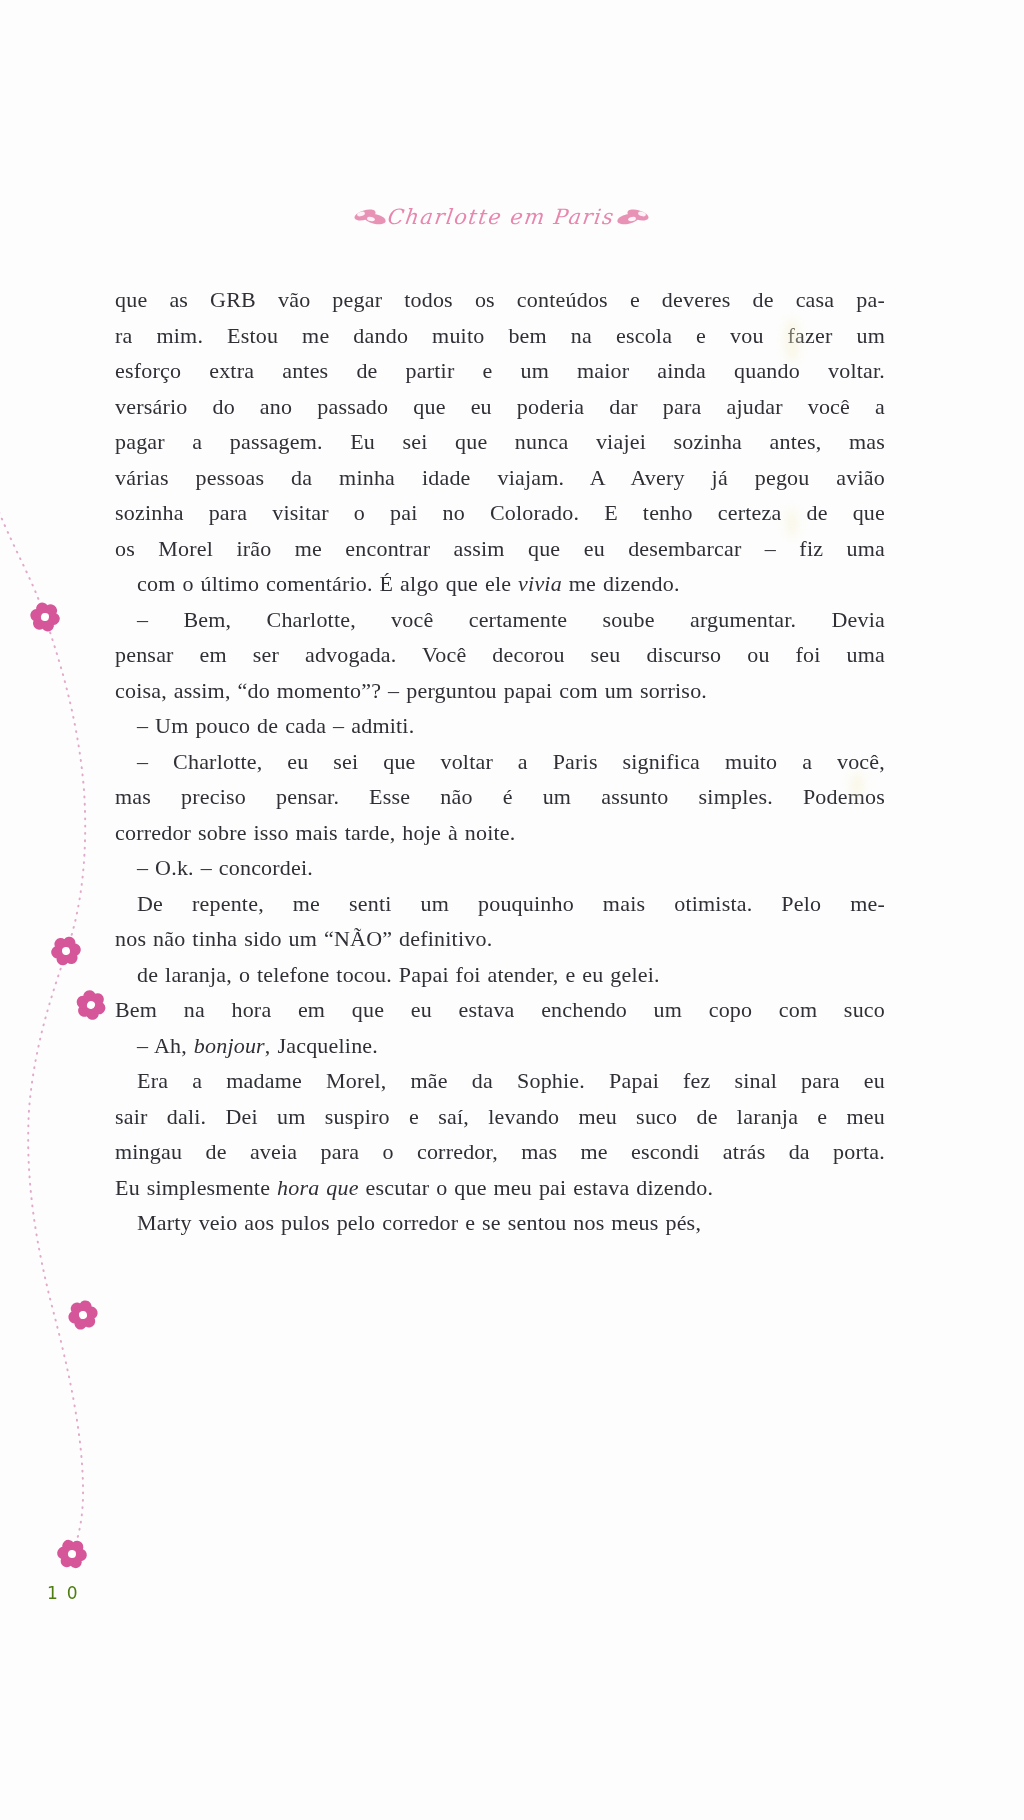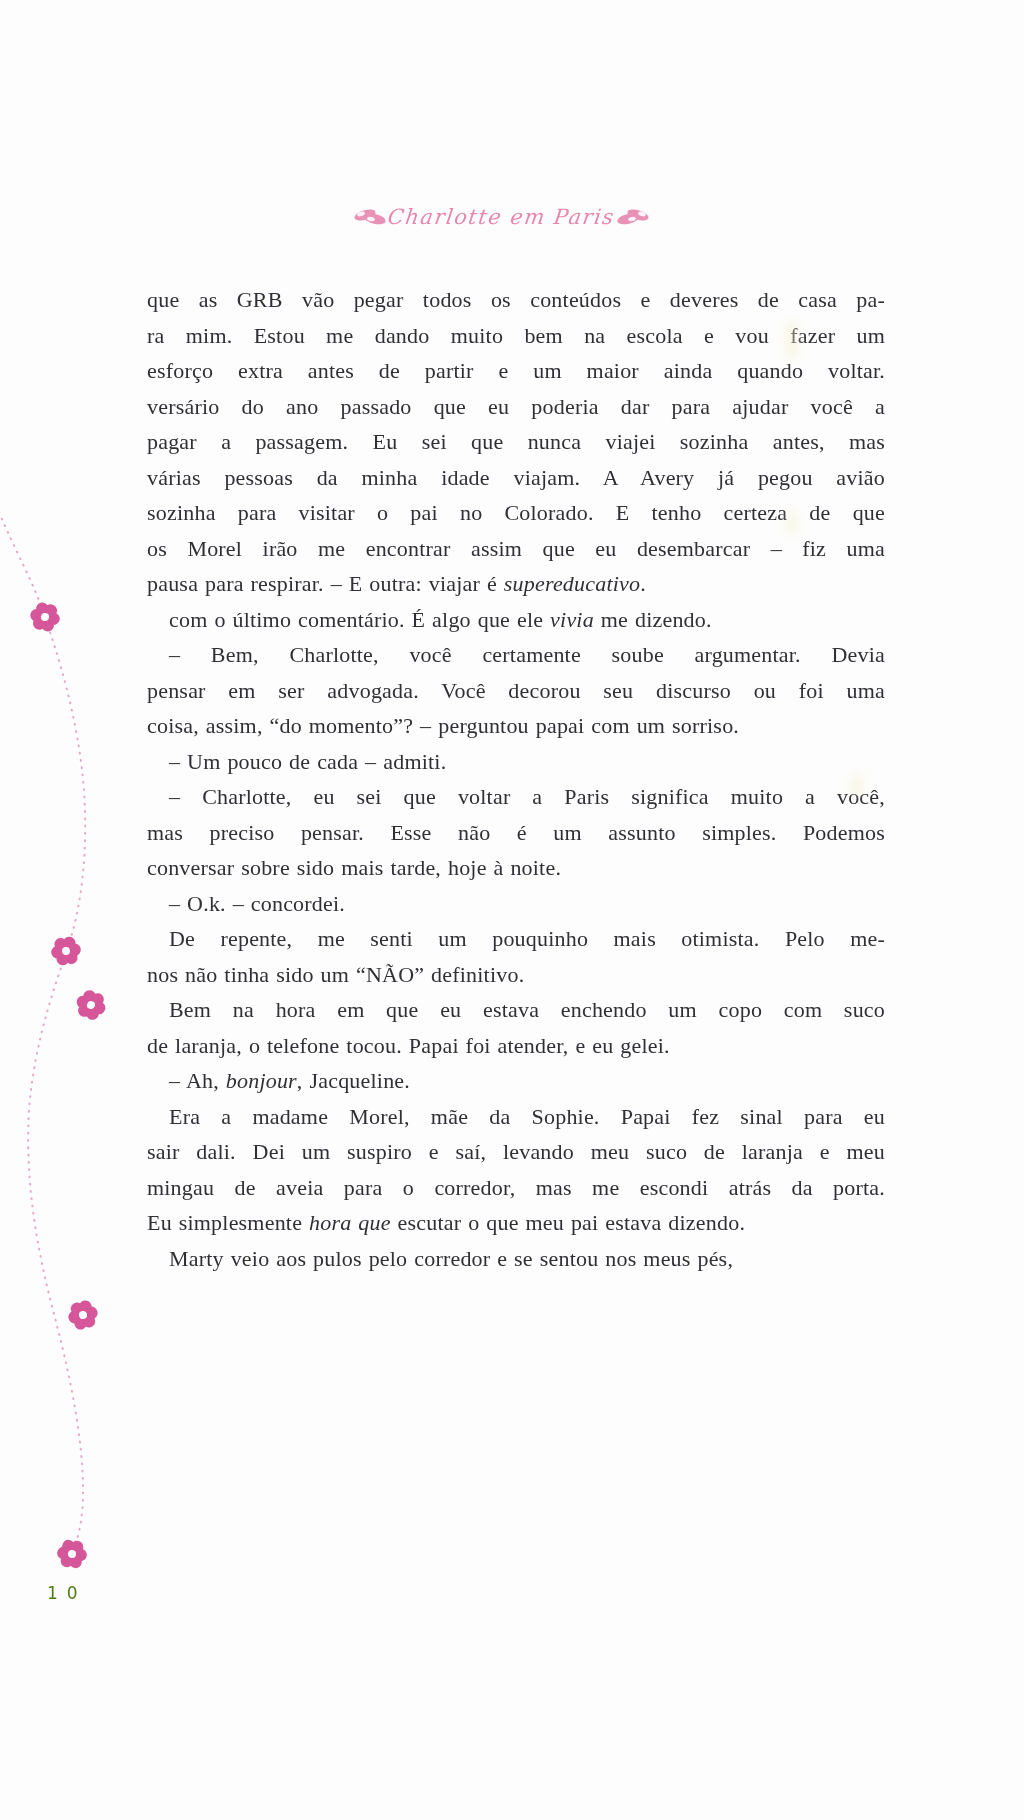--- a/index.html
+++ b/index.html
@@ -31,21 +31,20 @@
   
   .body-text {
     position:absolute; left:115px; top:282px; width:770px;
     font-size:22px; line-height:35.5px;
   }
   .line {
     text-align:justify;
     text-align-last:justify;
     letter-spacing:0.2px;
     word-spacing:1.2px;
-    margin-left:32px;
   }
   .line.last { text-align-last:left; }
   .para.indent .line:first-child { text-indent:22px; }
   .line em { font-style:italic; }
 
   
   .margin-deco { position:absolute; left:0; top:0; }
 
   
   .page-number {
@@ -121,48 +120,47 @@
   <main class="body-text">
       <div class="para">
         <div class="line"><span>que as GRB vão pegar todos os conteúdos e deveres de casa pa-</span></div>
         <div class="line"><span>ra mim. Estou me dando muito bem na escola e vou fazer um</span></div>
         <div class="line"><span>esforço extra antes de partir e um maior ainda quando voltar.</span></div>
         <div class="line"><span>versário do ano passado que eu poderia dar para ajudar você a</span></div>
         <div class="line"><span>pagar a passagem. Eu sei que nunca viajei sozinha antes, mas</span></div>
         <div class="line"><span>várias pessoas da minha idade viajam. A Avery já pegou avião</span></div>
         <div class="line"><span>sozinha para visitar o pai no Colorado. E tenho certeza de que</span></div>
         <div class="line"><span>os Morel irão me encontrar assim que eu desembarcar – fiz uma</span></div>
-        <div class="line last"><span>pausa para respirar. – E outra: viajar é </span><em>supereducativo</em><span>.</span></div>
       </div>
       <div class="para indent">
         <div class="line last"><span>com o último comentário. É algo que ele </span><em>vivia</em><span> me dizendo.</span></div>
       </div>
       <div class="para indent">
         <div class="line"><span>– Bem, Charlotte, você certamente soube argumentar. Devia</span></div>
         <div class="line"><span>pensar em ser advogada. Você decorou seu discurso ou foi uma</span></div>
         <div class="line last"><span>coisa, assim, “do momento”? – perguntou papai com um sorriso.</span></div>
       </div>
       <div class="para indent">
         <div class="line last"><span>– Um pouco de cada – admiti.</span></div>
       </div>
       <div class="para indent">
         <div class="line"><span>– Charlotte, eu sei que voltar a Paris significa muito a você,</span></div>
         <div class="line"><span>mas preciso pensar. Esse não é um assunto simples. Podemos</span></div>
-        <div class="line last"><span>conversar sobre sido mais tarde, hoje à noite.</span></div>
+        <div class="line last"><span>corredor sobre isso mais tarde, hoje à noite.</span></div>
       </div>
       <div class="para indent">
         <div class="line last"><span>– O.k. – concordei.</span></div>
       </div>
       <div class="para indent">
         <div class="line"><span>De repente, me senti um pouquinho mais otimista. Pelo me-</span></div>
         <div class="line last"><span>nos não tinha sido um “NÃO” definitivo.</span></div>
       </div>
       <div class="para indent">
+        <div class="line last"><span>de laranja, o telefone tocou. Papai foi atender, e eu gelei.</span></div>
         <div class="line"><span>Bem na hora em que eu estava enchendo um copo com suco</span></div>
-        <div class="line last"><span>de laranja, o telefone tocou. Papai foi atender, e eu gelei.</span></div>
       </div>
       <div class="para indent">
         <div class="line last"><span>– Ah, </span><em>bonjour</em><span>, Jacqueline.</span></div>
       </div>
       <div class="para indent">
         <div class="line"><span>Era a madame Morel, mãe da Sophie. Papai fez sinal para eu</span></div>
         <div class="line"><span>sair dali. Dei um suspiro e saí, levando meu suco de laranja e meu</span></div>
         <div class="line"><span>mingau de aveia para o corredor, mas me escondi atrás da porta.</span></div>
         <div class="line last"><span>Eu simplesmente </span><em>hora que</em><span> escutar o que meu pai estava dizendo.</span></div>
       </div>

